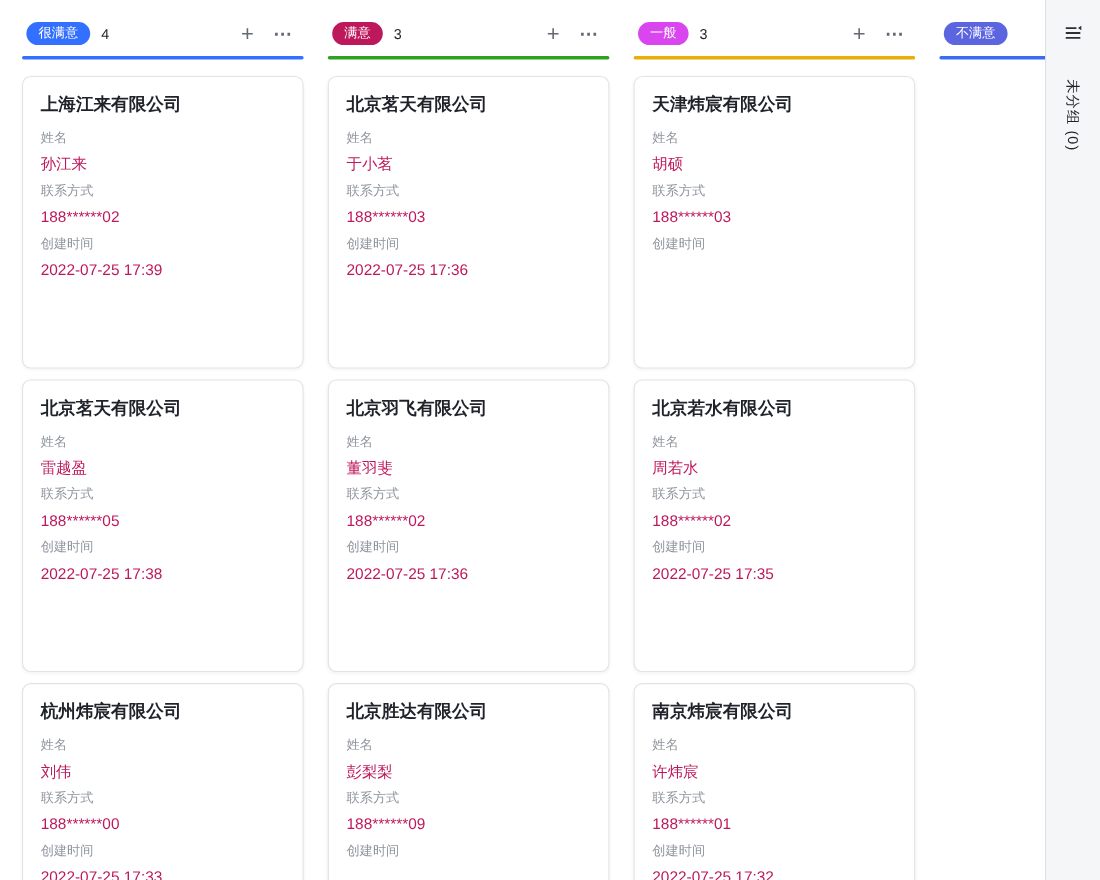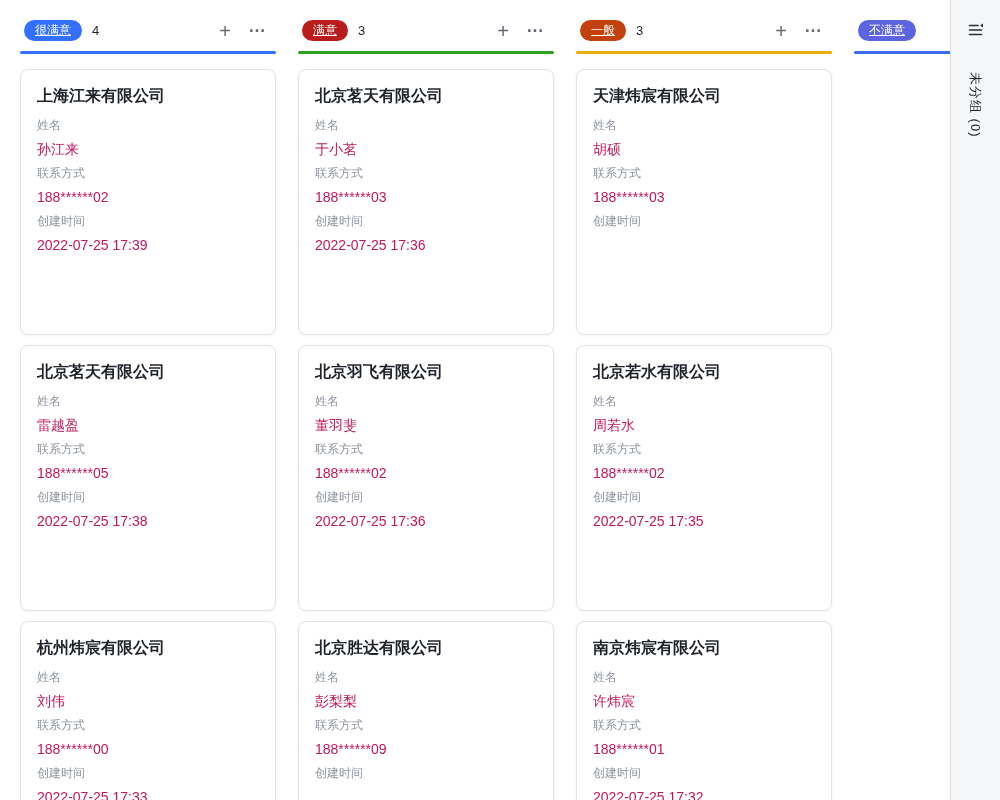--- a/index.html
+++ b/index.html
@@ -10,21 +10,21 @@
     color:#1f2329;
   }
   .board {
     position:absolute; top:0; left:0; width:1110px;
     display:flex; gap:22px; padding:20px 0 0 20px;
   }
   .column { width:256px; flex:none; }
   .col-header { display:flex; align-items:center; height:21px; padding:0 8px 0 4px; }
   .pill {
     display:inline-flex; align-items:center; height:21px; padding:0 11px;
-    border-radius:11px; color:#fff; font-size:12px; white-space:nowrap;text-decoration:underline;
+    border-radius:11px; color:#fff; font-size:12px; white-space:nowrap;
   }
   .count { margin-left:10px; font-size:13px; color:#1f2329; }
   .hspacer { flex:1; }
   .icon-btn {
     background:none; border:none; cursor:pointer; color:#646a73;
     display:flex; align-items:center; justify-content:center;
     width:22px; height:22px; padding:0;
   }
   .icon-btn.add { font-size:20px; font-weight:300; line-height:20px; }
   .icon-btn.more { font-size:17px; font-weight:700; line-height:17px; margin-left:10px; }
@@ -97,21 +97,21 @@
           <div class="f-label">创建时间</div>
           <div class="f-value">2022-07-25 17:33</div>
         </div>
         <div class="card">
           <div class="card-title">北京炜宸有限公司</div>
         </div>
       </div>
     </div>
     <div class="column">
       <div class="col-header">
-        <span class="pill" style="background: #b91c1c;">满意</span>
+        <span class="pill" style="background: #be185d;">满意</span>
         <span class="count">3</span>
         <div class="hspacer"></div>
         <button class="icon-btn add">
           <span class="plus-icon">+</span>
         </button>
         <button class="icon-btn more">
           <span class="more-icon">⋯</span>
         </button>
       </div>
       <div class="group-bar" style="background: rgb(46, 161, 33);"></div>
@@ -139,21 +139,21 @@
           <div class="f-label">姓名</div>
           <div class="f-value">彭梨梨</div>
           <div class="f-label">联系方式</div>
           <div class="f-value">188******09</div>
           <div class="f-label">创建时间</div>
         </div>
       </div>
     </div>
     <div class="column">
       <div class="col-header">
-        <span class="pill" style="background: #c2410c;">一般</span>
+        <span class="pill" style="background: #d946ef;">一般</span>
         <span class="count">3</span>
         <div class="hspacer"></div>
         <button class="icon-btn add">
           <span class="plus-icon">+</span>
         </button>
         <button class="icon-btn more">
           <span class="more-icon">⋯</span>
         </button>
       </div>
       <div class="group-bar" style="background: rgb(232, 174, 10);"></div>

